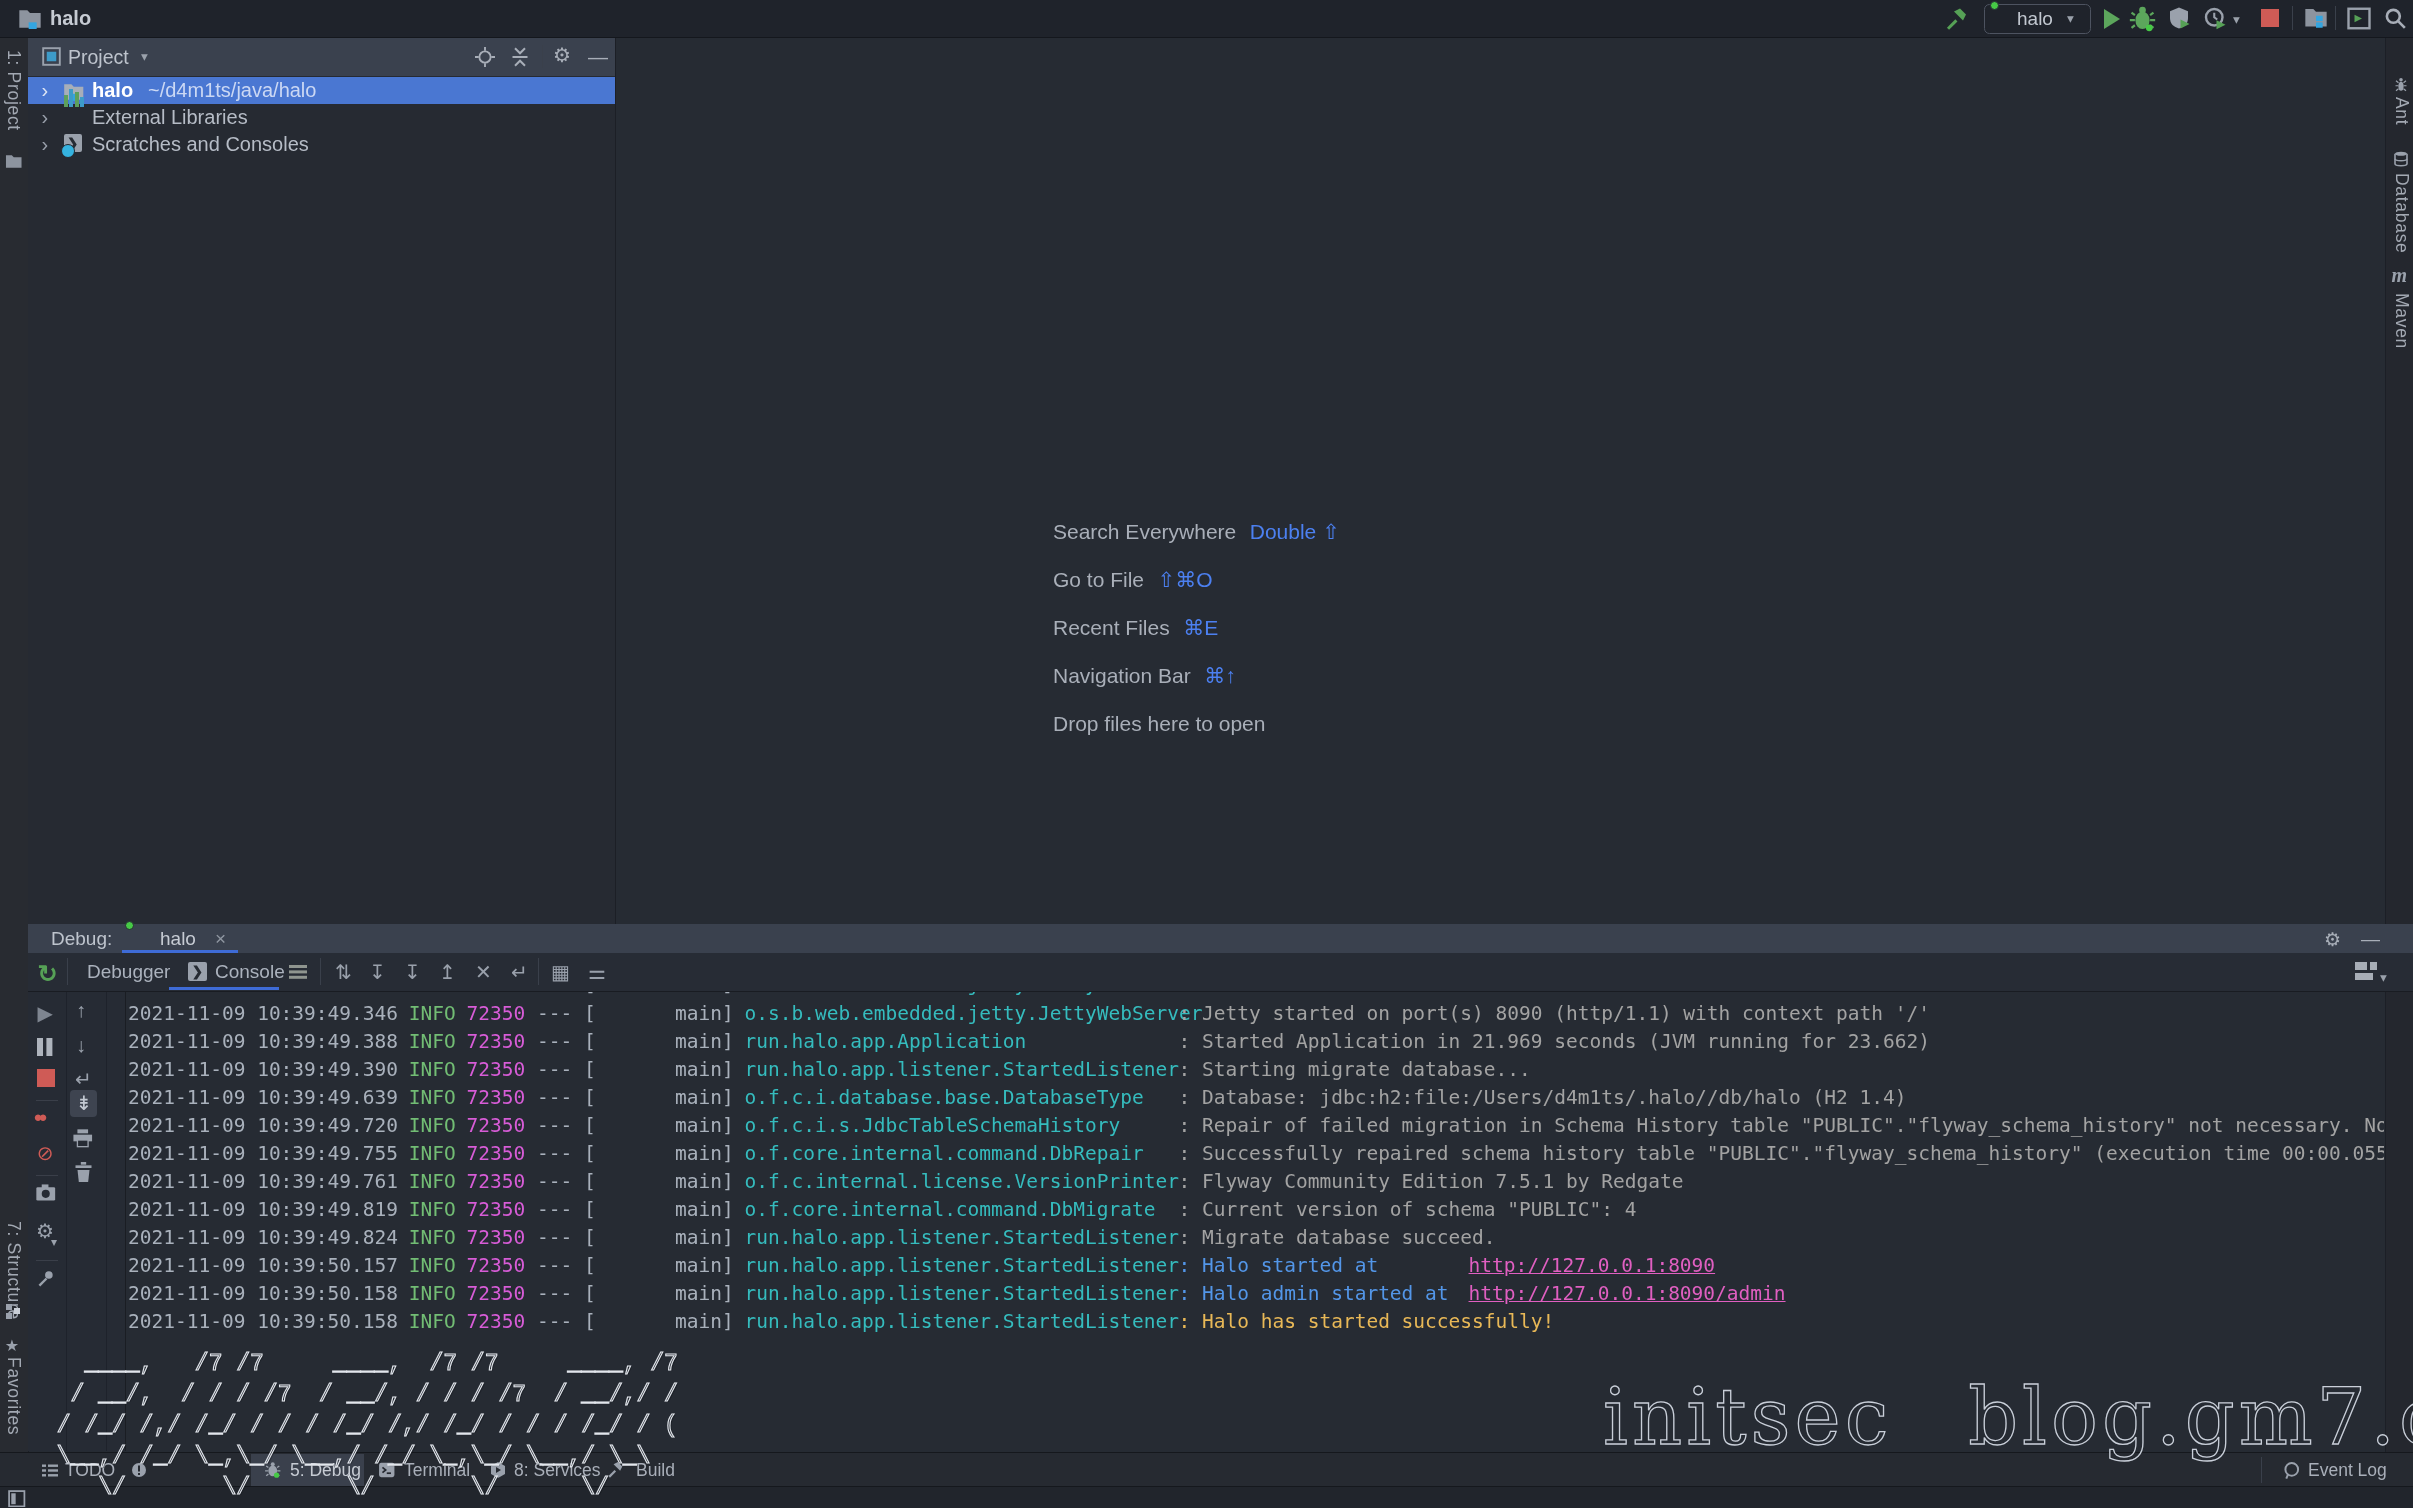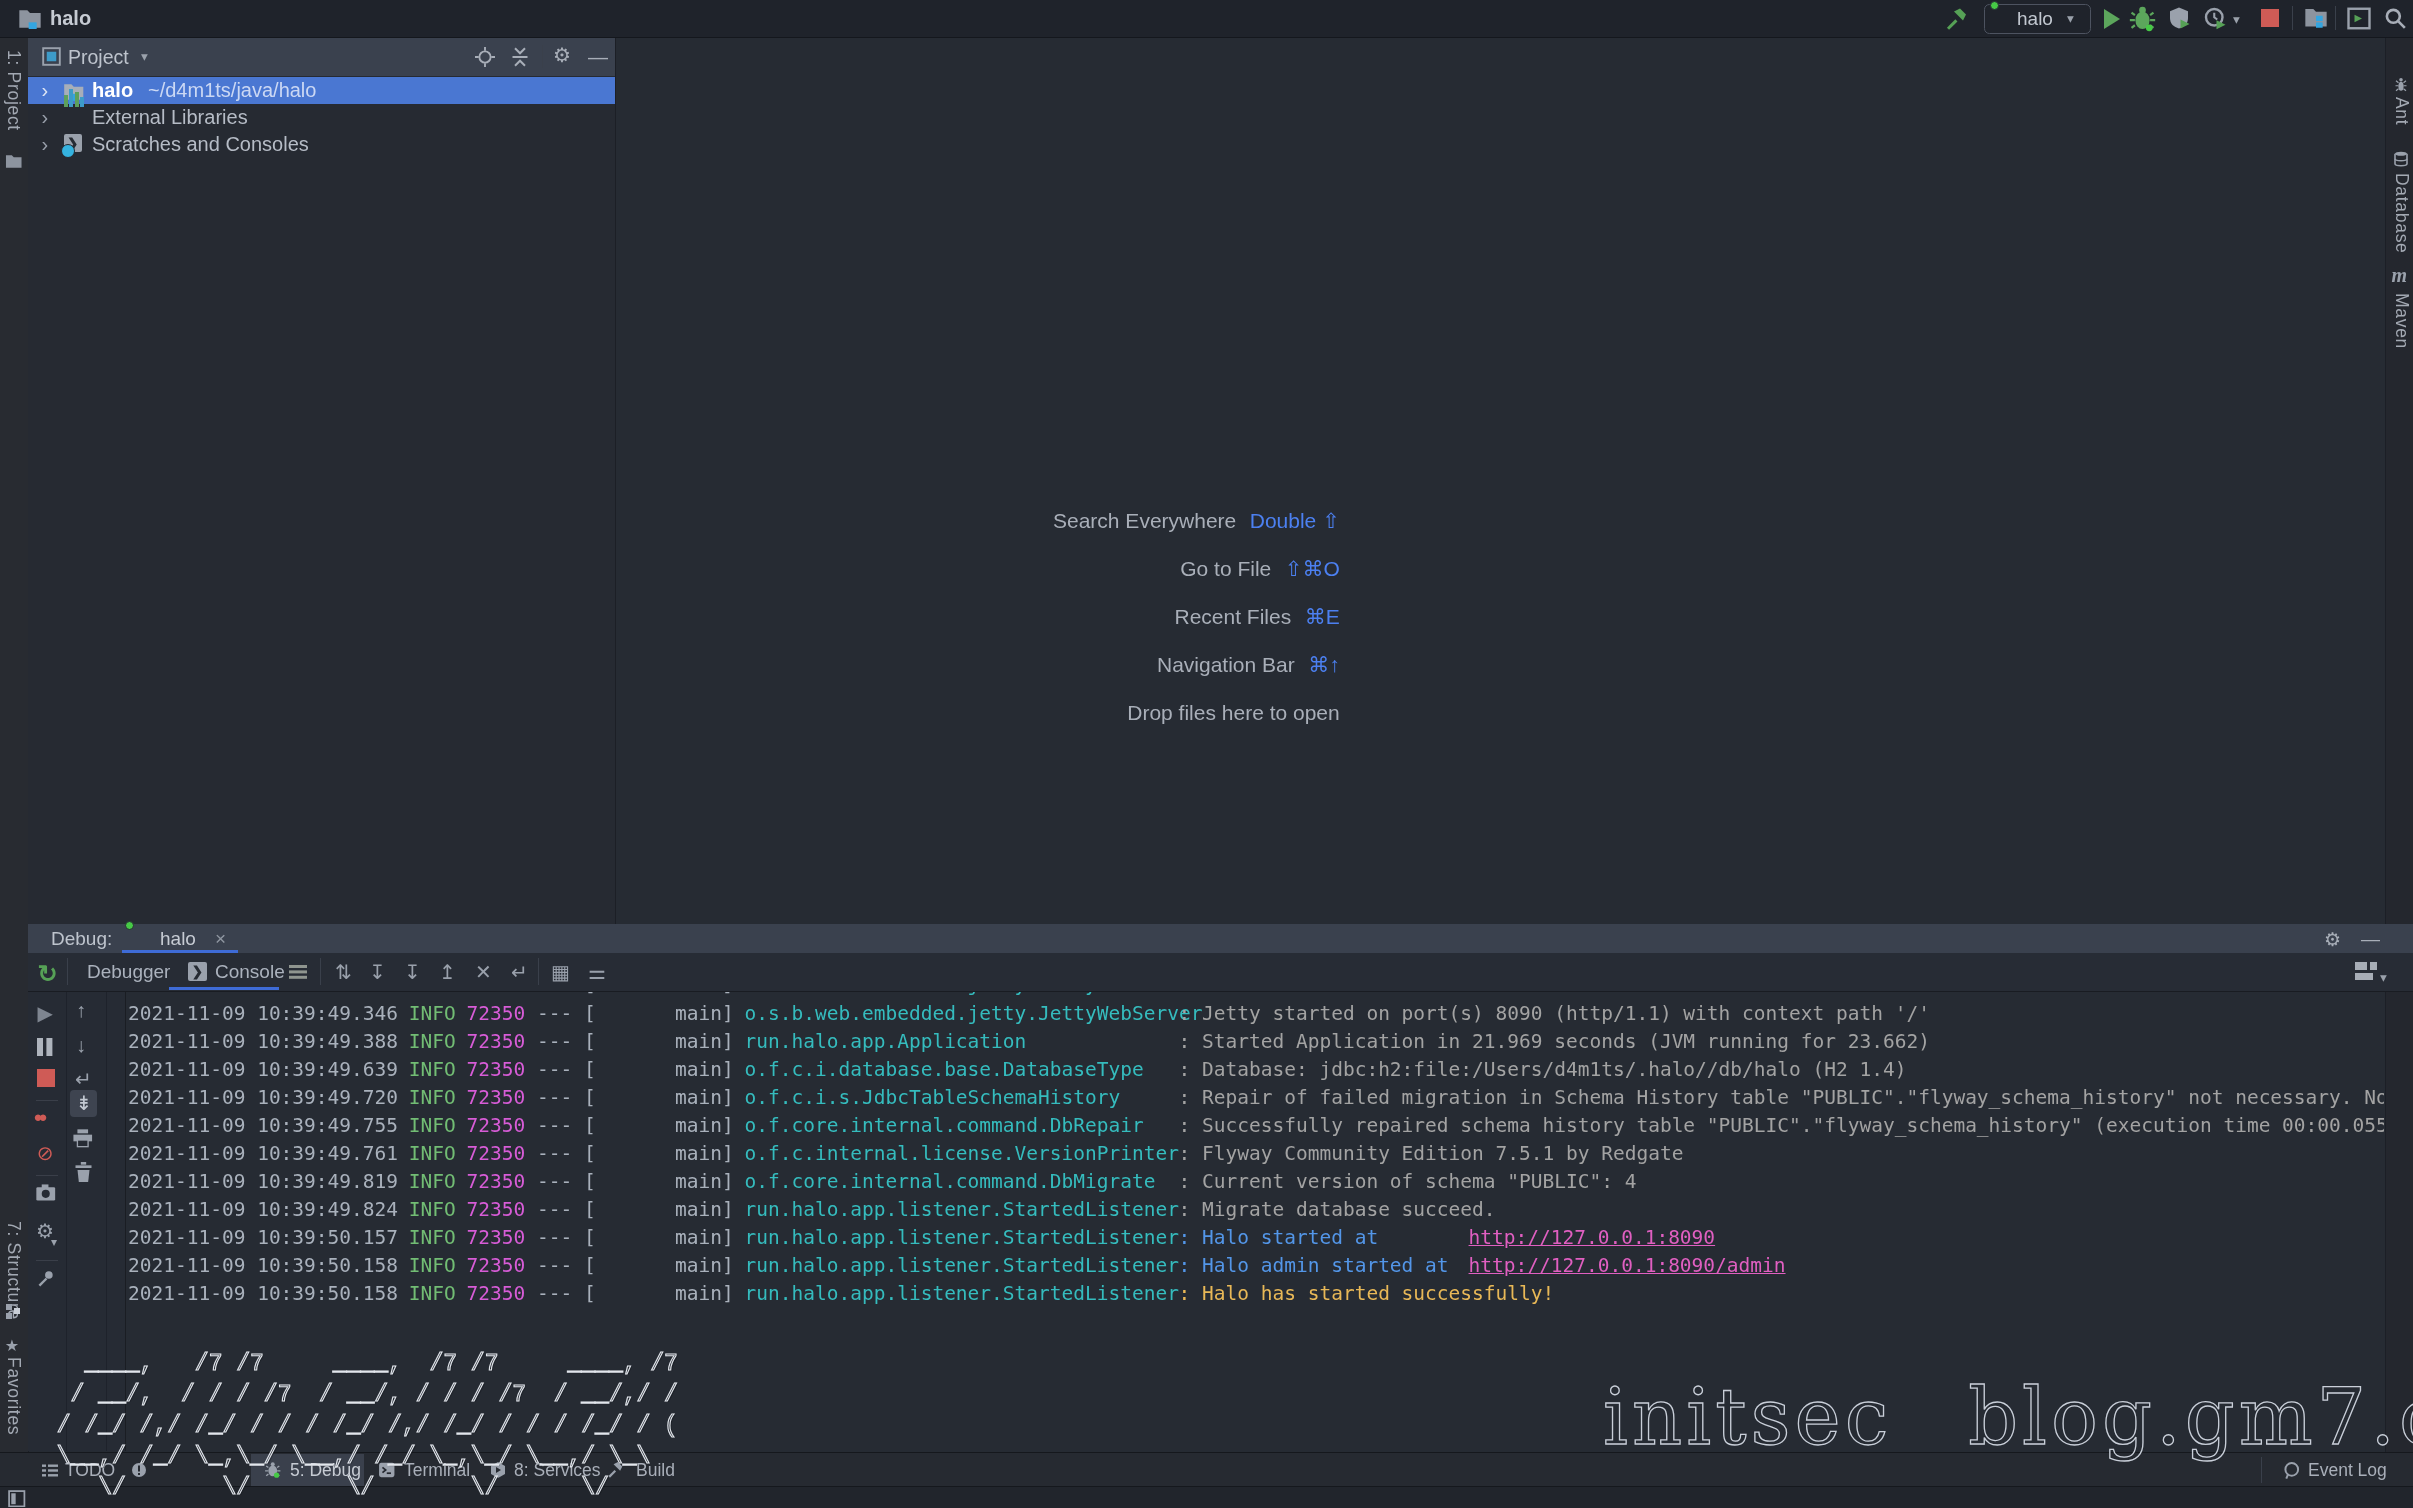--- a/index.html
+++ b/index.html
@@ -20,21 +20,21 @@
   .ppanel{position:absolute;left:28px;top:38px;width:587px;height:886px;background:#262a32;border-right:0.7px solid #1c1f26;}
   .phead{position:absolute;left:0;top:0;width:100%;height:38px;background:#3a414e;}
   .phead-label{position:absolute;left:40px;top:0;line-height:38px;font-size:19.5px;color:#bec4cd;}
   .tree-row{position:absolute;left:0;width:100%;height:27px;font-size:20px;color:#b6bcc6;line-height:27px;}
   .tree-row.sel{background:#4a77d2;color:#e9eef8;}
   .chev{position:absolute;left:13.5px;top:0;color:#9aa1ac;font-size:20px;}
   .tree-row.sel .chev{color:#dfe6f4;}
   .caret{color:#9aa1ab;font-size:13.5px;}
 
   
-  .shortcuts{position:absolute;left:1053px;top:509px;text-align:right;}
+  .shortcuts{position:absolute;left:1053px;top:520px;}
   .sc-line{height:48px;font-size:21px;color:#a9afb9;white-space:nowrap;}
   .sc-keys{color:#4c80f1;margin-left:13.5px;}
 
   
   .dbg-head{position:absolute;left:28px;top:924px;width:2385px;height:29px;background:#3a414e;}
   .dbg-title{position:absolute;left:23px;top:0;line-height:29px;font-size:19px;color:#bec4cd;}
   .dbg-tab-underline{position:absolute;left:94px;top:25.6px;width:116px;height:3.4px;background:#3e6bd6;}
   .tabbar{position:absolute;left:28px;top:953px;width:2385px;height:38px;background:#272c35;border-bottom:0.7px solid #191c22;}
   .tab-label{position:absolute;top:0;line-height:38px;font-size:19px;color:#abb2bd;}
   .console-underline{position:absolute;left:141px;top:34px;width:110px;height:3.4px;background:#3e6bd6;}
@@ -350,20 +350,21 @@
     </span>
   </div>
 
   <div class="console">
     <div class="sliver" id="console-sliver">
         <div class="crow"><span class="c-t">2021-11-09 10:39:49.249</span><span class="c-l">INFO</span><span class="c-p">72350</span><span class="c-s"> --- [</span><span class="c-th">main]</span><span class="c-lg">o.s.b.web.embedded.jetty.JettyWebServer</span><span class="c-m">: Started ServerConnector</span></div>
       </div>
     <div id="console-rows">
         <div class="crow"><span class="c-t">2021-11-09 10:39:49.346</span><span class="c-l">INFO</span><span class="c-p">72350</span><span class="c-s"> --- [</span><span class="c-th">main]</span><span class="c-lg">o.s.b.web.embedded.jetty.JettyWebServer</span><span class="c-m">: Jetty started on port(s) 8090 (http/1.1) with context path '/'</span></div>
         <div class="crow"><span class="c-t">2021-11-09 10:39:49.388</span><span class="c-l">INFO</span><span class="c-p">72350</span><span class="c-s"> --- [</span><span class="c-th">main]</span><span class="c-lg">run.halo.app.Application</span><span class="c-m">: Started Application in 21.969 seconds (JVM running for 23.662)</span></div>
+        <div class="crow"><span class="c-t">2021-11-09 10:39:49.390</span><span class="c-l">INFO</span><span class="c-p">72350</span><span class="c-s"> --- [</span><span class="c-th">main]</span><span class="c-lg">run.halo.app.listener.StartedListener</span><span class="c-m">: Starting migrate database...</span></div>
         <div class="crow"><span class="c-t">2021-11-09 10:39:49.639</span><span class="c-l">INFO</span><span class="c-p">72350</span><span class="c-s"> --- [</span><span class="c-th">main]</span><span class="c-lg">o.f.c.i.database.base.DatabaseType</span><span class="c-m">: Database: jdbc:h2:file:/Users/d4m1ts/.halo//db/halo (H2 1.4)</span></div>
         <div class="crow"><span class="c-t">2021-11-09 10:39:49.720</span><span class="c-l">INFO</span><span class="c-p">72350</span><span class="c-s"> --- [</span><span class="c-th">main]</span><span class="c-lg">o.f.c.i.s.JdbcTableSchemaHistory</span><span class="c-m">: Repair of failed migration in Schema History table "PUBLIC"."flyway_schema_history" not necessary. No failed</span></div>
         <div class="crow"><span class="c-t">2021-11-09 10:39:49.755</span><span class="c-l">INFO</span><span class="c-p">72350</span><span class="c-s"> --- [</span><span class="c-th">main]</span><span class="c-lg">o.f.core.internal.command.DbRepair</span><span class="c-m">: Successfully repaired schema history table "PUBLIC"."flyway_schema_history" (execution time 00:00.055s).</span></div>
         <div class="crow"><span class="c-t">2021-11-09 10:39:49.761</span><span class="c-l">INFO</span><span class="c-p">72350</span><span class="c-s"> --- [</span><span class="c-th">main]</span><span class="c-lg">o.f.c.internal.license.VersionPrinter</span><span class="c-m">: Flyway Community Edition 7.5.1 by Redgate</span></div>
         <div class="crow"><span class="c-t">2021-11-09 10:39:49.819</span><span class="c-l">INFO</span><span class="c-p">72350</span><span class="c-s"> --- [</span><span class="c-th">main]</span><span class="c-lg">o.f.core.internal.command.DbMigrate</span><span class="c-m">: Current version of schema "PUBLIC": 4</span></div>
         <div class="crow"><span class="c-t">2021-11-09 10:39:49.824</span><span class="c-l">INFO</span><span class="c-p">72350</span><span class="c-s"> --- [</span><span class="c-th">main]</span><span class="c-lg">run.halo.app.listener.StartedListener</span><span class="c-m">: Migrate database succeed.</span></div>
         <div class="crow"><span class="c-t">2021-11-09 10:39:50.157</span><span class="c-l">INFO</span><span class="c-p">72350</span><span class="c-s"> --- [</span><span class="c-th">main]</span><span class="c-lg">run.halo.app.listener.StartedListener</span><span class="c-m hl">: Halo started at</span><span class="c-link">http://127.0.0.1:8090</span></div>
         <div class="crow"><span class="c-t">2021-11-09 10:39:50.158</span><span class="c-l">INFO</span><span class="c-p">72350</span><span class="c-s"> --- [</span><span class="c-th">main]</span><span class="c-lg">run.halo.app.listener.StartedListener</span><span class="c-m hl">: Halo admin started at</span><span class="c-link">http://127.0.0.1:8090/admin</span></div>
         <div class="crow"><span class="c-t">2021-11-09 10:39:50.158</span><span class="c-l">INFO</span><span class="c-p">72350</span><span class="c-s"> --- [</span><span class="c-th">main]</span><span class="c-lg">run.halo.app.listener.StartedListener</span><span class="c-m ok">: Halo has started successfully!</span></div>
       </div>

